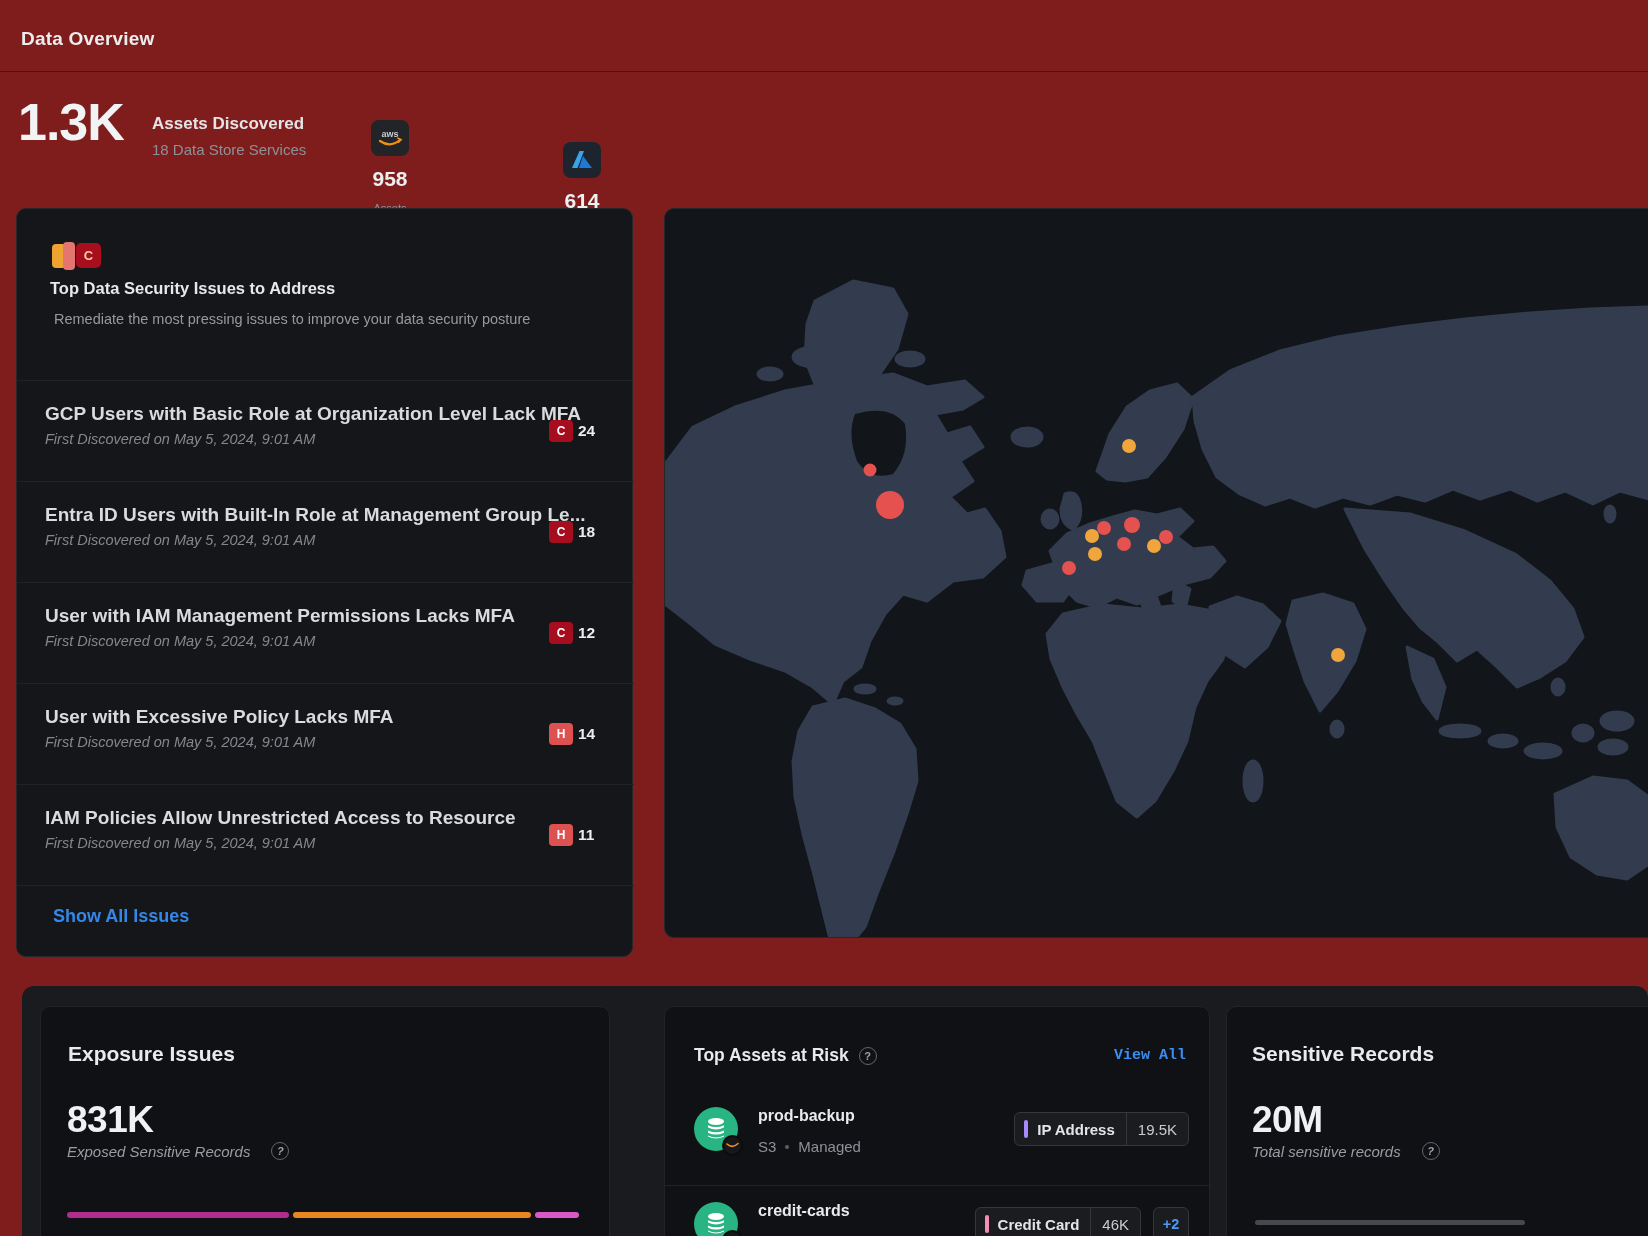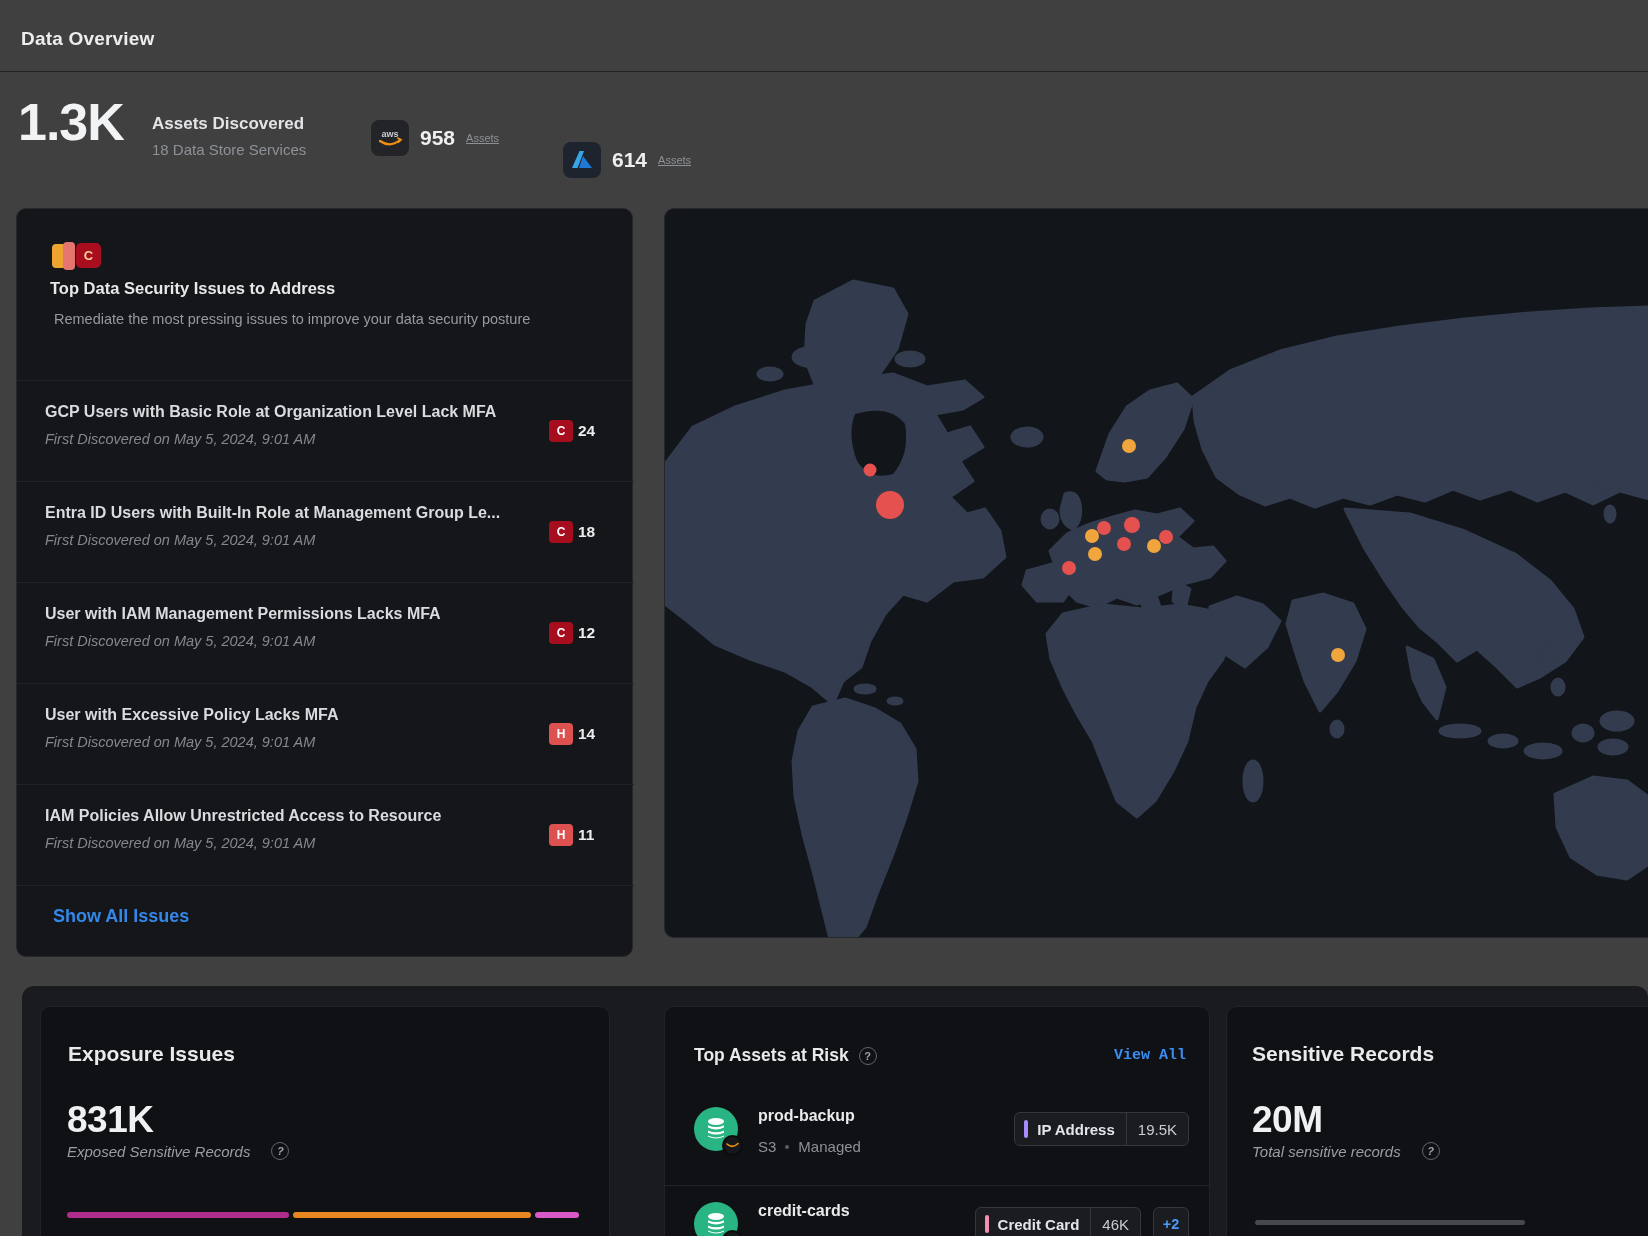--- a/index.html
+++ b/index.html
@@ -1,31 +1,31 @@
 <!DOCTYPE html>
 <html><head>
 <meta charset="utf-8">
 <style>
   * { margin:0; padding:0; box-sizing:border-box; }
   html,body { width:1648px; height:1236px; overflow:hidden; background:#0b0c0d;
     font-family:"Liberation Sans", sans-serif; color:#e8e9eb; }
   .abs { position:absolute; }
-  #stage { position:relative; width:1648px; height:1236px; background:#404040; }
+  #stage { position:relative; width:1648px; height:1236px; background:#7f1d1d; }
 
   
   #hdr { left:0; top:0; width:1648px; height:72px; border-bottom:1px solid #232427; }
   #hdr .title { left:21px; top:28px; font-size:19px; font-weight:700; color:#ecedef; letter-spacing:.2px; }
 
   
   #stats { left:0; top:72px; width:1648px; height:120px; }
   .big-num { left:18px; top:20px; font-size:52px; font-weight:700; color:#f2f3f5; letter-spacing:-1px; }
   .stat-col { left:152px; top:42px; }
   .stat-col .l1 { font-size:17px; font-weight:700; color:#e3e4e6; }
   .stat-col .l2 { font-size:15px; color:#8d9197; margin-top:7px; }
-  .prov { display:flex; align-items:center; gap:11px; }
+  .prov { display:flex; align-items:center; gap:11px;flex-direction:column; }
   #prov-aws { left:371px; top:48px; }
   #prov-az  { left:563px; top:48px;margin-top:22px; }
   .tile { width:38px; height:36px; border-radius:8px; background:#222427; display:flex; align-items:center; justify-content:center; }
   .tile.az { background:#1d242d; }
   .prov .cnt { font-size:21px; font-weight:700; color:#eeeff1; }
   .prov .unit { font-size:11px; color:#8d9197;text-decoration:underline; }
 
   
   .card { background:#141619; border:1px solid #26272b; border-radius:10px; }
 
@@ -33,21 +33,21 @@
   #issues { left:16px; top:208px; width:617px; height:749px; }
   #issues .hd { position:absolute; left:0; top:0; width:100%; height:172px; border-bottom:1px solid #202227; }
   .stackicon { position:absolute; left:35px; top:33px; width:50px; height:28px; }
   .stackicon .b1 { position:absolute; left:0; top:2px; width:14px; height:24px; border-radius:4px; background:#efa432; }
   .stackicon .b2 { position:absolute; left:11px; top:0; width:12px; height:28px; border-radius:4px; background:#e5766f; }
   .stackicon .b3 { position:absolute; left:24px; top:1px; width:25px; height:25px; border-radius:5px; background:#a80e1e;
       display:flex; align-items:center; justify-content:center; font-size:13px; font-weight:700; color:#f7cf9f; }
   #issues .t1 { position:absolute; left:33px; top:70px; font-size:16.5px; font-weight:700; color:#e7e8ea; }
   #issues .t2 { position:absolute; left:37px; top:102px; font-size:14.5px; color:#97999d; }
   .irow { position:absolute; left:0; width:617px; height:101px; border-bottom:1px solid #202227; }
-  .irow .it { position:absolute; left:28px; top:22px; font-size:16px; font-weight:600; color:#dadbde; }
+  .irow .it { position:absolute; left:28px; top:22px; font-size:19px; font-weight:600; color:#dadbde; }
   .irow .id { position:absolute; left:28px; top:50px; font-size:14.5px; color:#85878c;font-style:italic; }
   .sev { position:absolute; right:61px; top:39px; width:24px; height:22px; border-radius:4px;
       display:flex; align-items:center; justify-content:center; font-size:12px; font-weight:700; color:#fff; }
   .sev.c { background:#a60d1f; }
   .sev.h { background:#de5151; }
   .irow .icnt { position:absolute; right:24px; top:41px; width:32px; font-size:15.5px; font-weight:700; color:#ebecee; }
   #show-all { position:absolute; left:36px; top:697px; font-size:18px; font-weight:600; color:#3487e8; cursor:pointer; }
 
   
   #mapcard { left:664px; top:208px; width:984px; height:730px; background:#12151a; border:1px solid #26272b;

